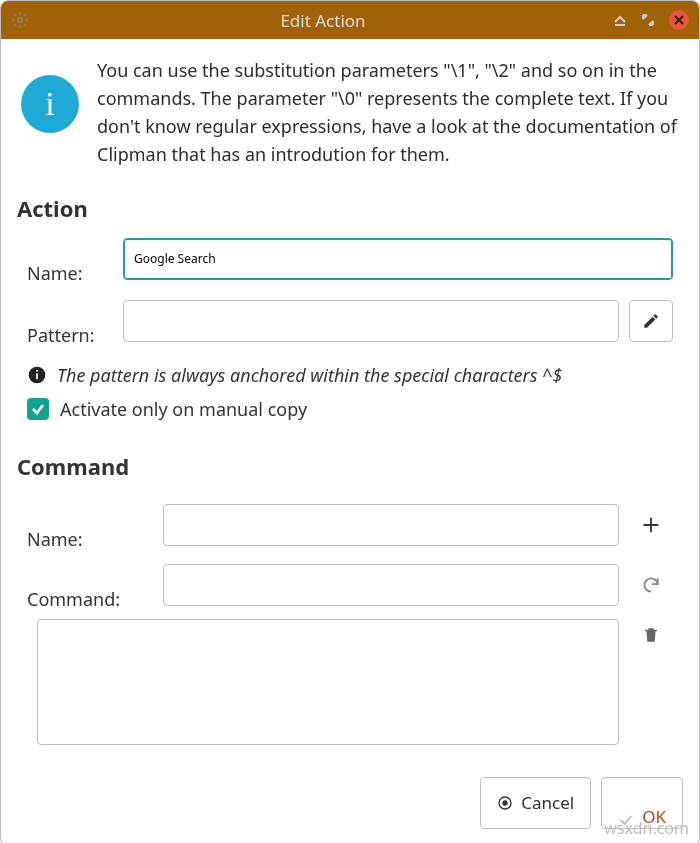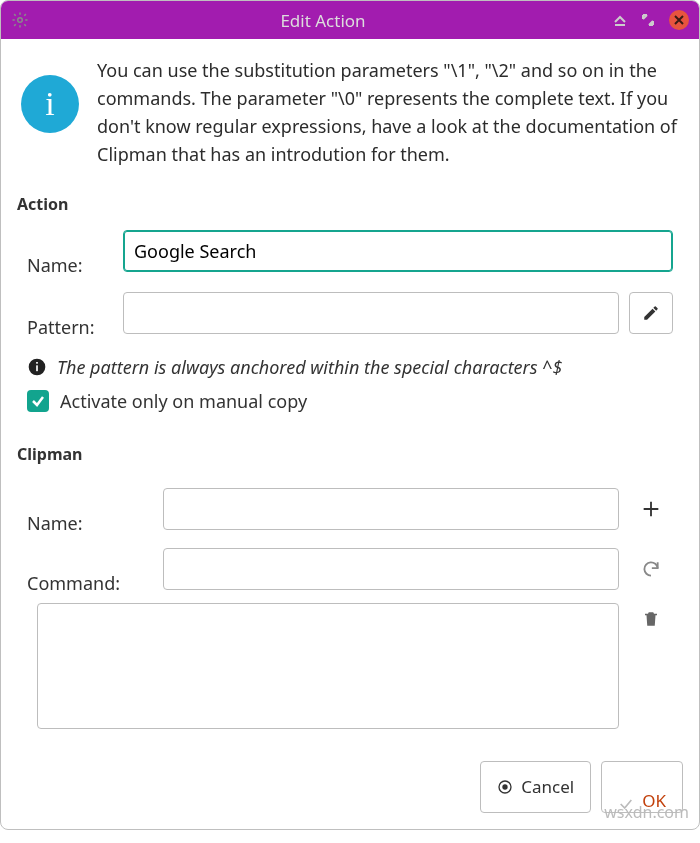--- a/index.html
+++ b/index.html
@@ -15,21 +15,21 @@
   .window {
     width: 700px;
     border: 1px solid #bfbfbf;
     border-radius: 8px;
     overflow: hidden;
     background: #fff;
     position: relative;
   }
   .titlebar {
     height: 38px;
-    background: #a21caf;
+    background: #a16207;
     color: #ddd;
     display: flex;
     align-items: center;
     padding: 0 10px;
     font-size: 17px;
   }
   .titlebar .gear { width: 22px; display:flex; align-items:center; color:#999; }
   .titlebar .title-text { flex: 1; text-align: center; color:#ddd; font-weight:400; }
   .titlebar .win-controls { display:flex; gap:14px; align-items:center; }
   .titlebar svg { display:block; }
@@ -38,28 +38,28 @@
     background: #e7543f; display:flex; align-items:center; justify-content:center;
   }
   .content { padding: 18px 16px 16px 16px; }
   .intro { display:flex; gap:18px; margin-bottom:14px; }
   .info-icon {
     width: 58px; height:58px; min-width:58px; border-radius:50%;
     background:#1fa9d6; color:#fff; display:flex; align-items:center; justify-content:center;
     font-size:34px; font-family: Georgia, serif; font-style:normal; margin-top:18px; margin-left:4px;
   }
   .intro-text { line-height:1.55; font-size:18px; color:#2c2c2c; }
-  .section-title { font-weight:700; font-size:16px; margin:24px 0 10px 0; }
+  .section-title { font-weight:700; font-size:22px; margin:24px 0 10px 0; }
   .field-row { display:flex; align-items:center; margin:10px 0; padding:0 10px 0 10px; }
   .field-label { width: 96px; font-size:18px; color:#333;margin-top:28px; }
   .cmd-label { width: 136px; }
   .field-input { flex:1; }
   input.text {
     width:100%; height:42px; border:1px solid #bdbdbd; border-radius:4px;
-    padding:4px 10px; font-size:18px; font-family:inherit; background:#fff;
+    padding:4px 10px; font-size:12px; font-family:inherit; background:#fff;
   }
   input.text.focused {
     border:1px solid #15a58f; box-shadow: inset 0 0 0 1px #15a58f;
   }
   .side-btn {
     width:44px; height:42px; border:1px solid #bdbdbd; border-radius:4px;
     background:#fff; display:flex; align-items:center; justify-content:center;
     margin-left:10px; color:#444;
   }
   .hint-row { display:flex; align-items:center; gap:10px; padding:6px 10px 4px 10px; font-size:18px;font-style:italic; }
@@ -161,21 +161,21 @@
 
     <div class="check-row">
       <div class="checkbox">
         <svg width="14" height="14" viewBox="0 0 14 14">
             <path d="M2 7 L6 11 L12 3" fill="none" stroke="#fff" stroke-width="2.5"></path>
           </svg>
       </div>
       <span>Activate only on manual copy</span>
     </div>
 
-    <div class="section-title" style="margin-top:26px;">Clipman</div>
+    <div class="section-title" style="margin-top:26px;">Command</div>
 
     <div class="cmd-table">
       <div class="cmd-table-row">
         <div class="field-label cmd-label">Name:</div>
         <div class="field-input">
           <input class="text" type="text" value="" style="">
         </div>
         <div class="cmd-side">
           <svg width="22" height="22" viewBox="0 0 24 24">
               <path d="M11 4h2v16h-2z M4 11h16v2H4z" fill="#333"></path>

